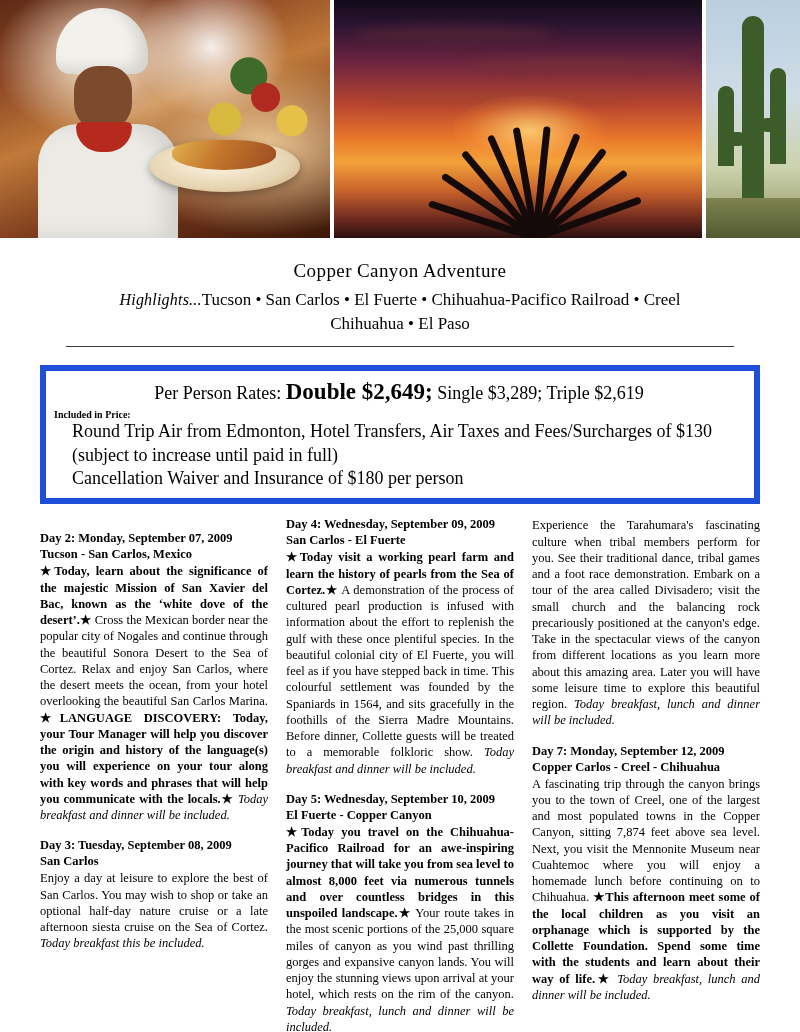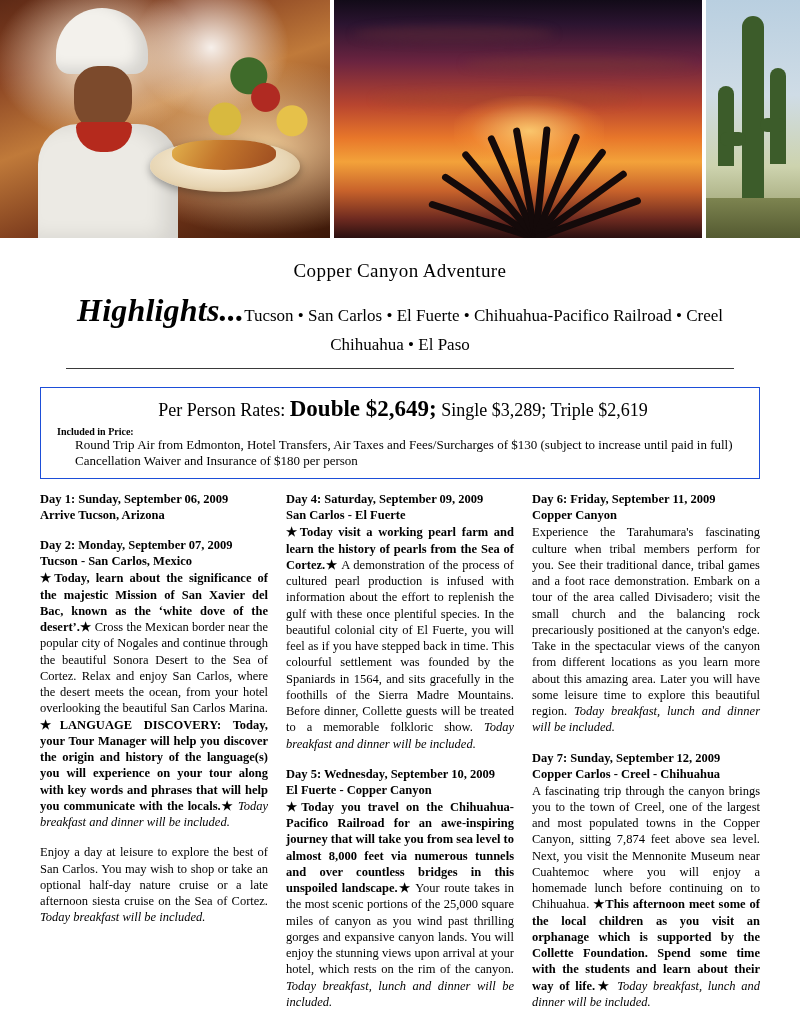--- a/index.html
+++ b/index.html
@@ -187,53 +187,53 @@
     letter-spacing: 0.4px;
     margin: 8px 0 6px 0;
   }
   .highlights-line {
     font-size: 17px;
     line-height: 1.42;
     padding: 0 22px;
   }
   .highlights-word {
     font-style: italic;
-    font-weight: bold;
-    font-size: 32px;
+    font-weight: normal;
+    font-size: 16px;
     letter-spacing: 0.2px;
     text-align: right;
   }
   .rule {
     border: none;
     border-top: 1px solid #3a3a3a;
     margin: 10px 26px 0 26px;
   }
 
   
   .rates-box {
     margin: 14px 40px 0 40px;
-    border: 1px solid #1d4ed8;
-    padding: 6px 10px 8px 16px;
+    border: 6px solid #1d4ed8;
+    padding: 6px 10px 8px 8px;
   }
   .rates-head {
     text-align: center;
     font-size: 18px;
     margin: 2px 0 4px 0;
   }
   .rates-head .big {
     font-weight: bold;
     font-size: 23px;
   }
   .rates-sub-label {
     font-weight: bold;
     font-size: 10px;
     margin-top: 2px;
   }
   .rates-sub-text {
-    font-size: 13px;
+    font-size: 18px;
     padding-left: 18px;
     line-height: 1.3;
     font-family: Liberation Serif, serif;
   }
 
   
   .columns {
     display: flex;
     gap: 18px;
     padding: 12px 40px 0 40px;
@@ -311,43 +311,42 @@
     <span>Per Person Rates: </span><span class="big">Double $2,649;</span><span> Single $3,289; Triple $2,619</span>
   </div>
   <div class="rates-sub-label">Included in Price:</div>
   <div class="rates-sub-text">Round Trip Air from Edmonton, Hotel Transfers, Air Taxes and Fees/Surcharges of $130 (subject to increase until paid in full)</div>
   <div class="rates-sub-text">Cancellation Waiver and Insurance of $180 per person</div>
 </div>
 
 <div class="columns" id="itinerary-columns">
     <div class="col">
       <div class="day">
-        <div class="day-title"><span>Day 1: Sunday, September 06, 2009</span><br><span>Arrive Tucson, Arizona</span></div>
       </div>
       <div class="day">
         <div class="day-title"><span>Day 2: Monday, September 07, 2009</span><br><span>Tucson - San Carlos, Mexico</span></div>
         <div class="day-body"><span class="seg-bold">★Today, learn about the significance of the majestic Mission of San Xavier del Bac, known as the ‘white dove of the desert’.★</span><span>  Cross the Mexican border near the popular city of Nogales and continue through the beautiful Sonora Desert to the Sea of Cortez.  Relax and enjoy San Carlos, where the desert meets the ocean, from your hotel overlooking the beautiful San Carlos Marina.  </span><span class="seg-bold">★LANGUAGE DISCOVERY: Today, your Tour Manager will help you discover the origin and history of the language(s) you will experience on your tour along with key words and phrases that will help you communicate with the locals.★</span><span class="seg-italic"> Today breakfast and dinner will be included.</span></div>
       </div>
       <div class="day">
-        <div class="day-body"><span>Enjoy a day at leisure to explore the best of San Carlos.  You may wish to shop or take an optional half-day nature cruise or a late afternoon siesta cruise on the Sea of Cortez. </span><span class="seg-italic">Today breakfast will be included.</span></div>
+        <div class="day-title"><span>Day 3: Tuesday, September 08, 2009</span><br><span>San Carlos</span></div>
+        <div class="day-body"><span>Enjoy a day at leisure to explore the best of San Carlos.  You may wish to shop or take an optional half-day nature cruise or a late afternoon siesta cruise on the Sea of Cortez. </span><span class="seg-italic">Today breakfast this be included.</span></div>
       </div>
     </div>
     <div class="col">
       <div class="day">
-        <div class="day-title"><span>Day 4: Saturday, September 09, 2009</span><br><span>San Carlos - El Fuerte</span></div>
+        <div class="day-title"><span>Day 4: Wednesday, September 09, 2009</span><br><span>San Carlos - El Fuerte</span></div>
         <div class="day-body"><span class="seg-bold">★Today visit a working pearl farm and learn the history of pearls from the Sea of Cortez.★</span><span>  A demonstration of the process of cultured pearl production is infused with information about the effort to replenish the gulf with these once plentiful species.  In the beautiful colonial city of El Fuerte, you will feel as if you have stepped back in time.  This colourful settlement was founded by the Spaniards in 1564, and sits gracefully in the foothills of the Sierra Madre Mountains.  Before dinner, Collette guests will be treated to a memorable folkloric show.  </span><span class="seg-italic">Today breakfast and dinner will be included.</span></div>
       </div>
       <div class="day">
         <div class="day-title"><span>Day 5: Wednesday, September 10, 2009</span><br><span>El Fuerte - Copper Canyon</span></div>
         <div class="day-body"><span class="seg-bold">★Today you travel on the Chihuahua-Pacifico Railroad for an awe-inspiring journey that will take you from sea level to almost 8,000 feet via numerous tunnels and over countless bridges in this unspoiled landscape.★</span><span>  Your route takes in the most scenic portions of the 25,000 square miles of canyon as you wind past thrilling gorges and expansive canyon lands.  You will enjoy the stunning views upon arrival at your hotel, which rests on the rim of the canyon. </span><span class="seg-italic">Today breakfast, lunch and dinner will be included.</span></div>
       </div>
     </div>
     <div class="col">
       <div class="day">
-        <div class="day-title"><span>Day 6: Friday, September 11, 2009</span><br><span>Copper Canyon</span></div>
         <div class="day-body"><span>Experience the Tarahumara's fascinating culture when tribal members perform for you.  See their traditional dance, tribal games and a foot race demonstration.  Embark on a tour of the area called Divisadero; visit the small church and the balancing rock precariously positioned at the canyon's edge.  Take in the spectacular views of the canyon from different locations as you learn more about this amazing area.  Later you will have some leisure time to explore this beautiful region. </span><span class="seg-italic">Today breakfast, lunch and dinner will be included.</span></div>
       </div>
       <div class="day">
-        <div class="day-title"><span>Day 7: Sunday, September 12, 2009</span><br><span>Copper Carlos - Creel - Chihuahua</span></div>
+        <div class="day-title"><span>Day 7: Monday, September 12, 2009</span><br><span>Copper Carlos - Creel - Chihuahua</span></div>
         <div class="day-body"><span>A fascinating trip through the canyon brings you to the town of Creel, one of the largest and most populated towns in the Copper Canyon, sitting 7,874 feet above sea level.  Next, you visit the Mennonite Museum near Cuahtemoc where you will enjoy a homemade lunch before continuing on to Chihuahua.  </span><span class="seg-bold">★This afternoon meet some of the local children as you visit an orphanage which is supported by the Collette Foundation.  Spend some time with the students and learn about their way of life.★</span><span class="seg-italic"> Today breakfast, lunch and dinner will be included.</span></div>
       </div>
     </div>
   </div>
 
 </body></html>

